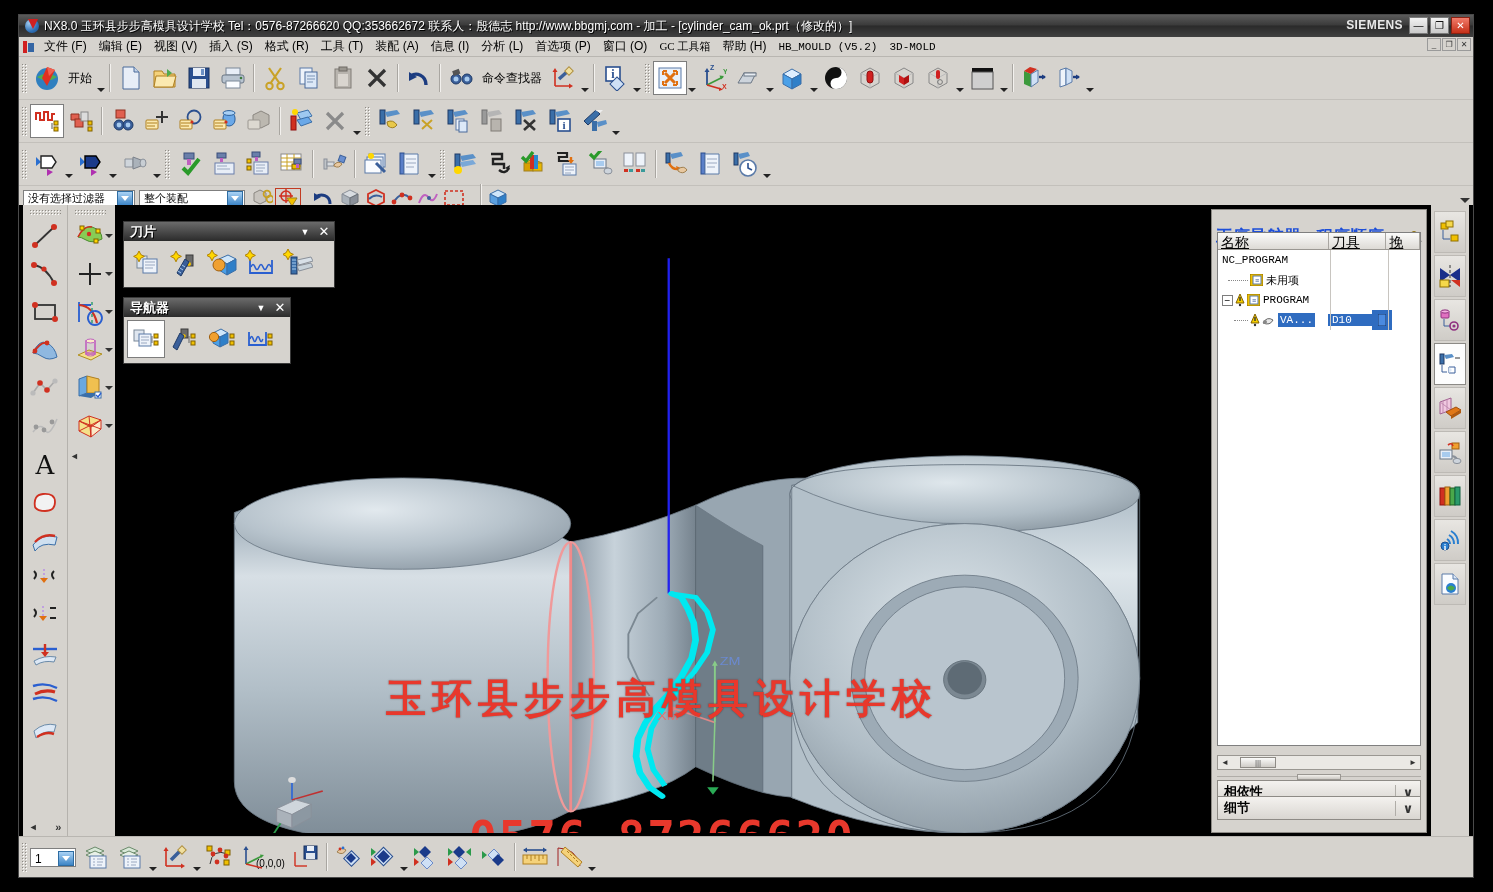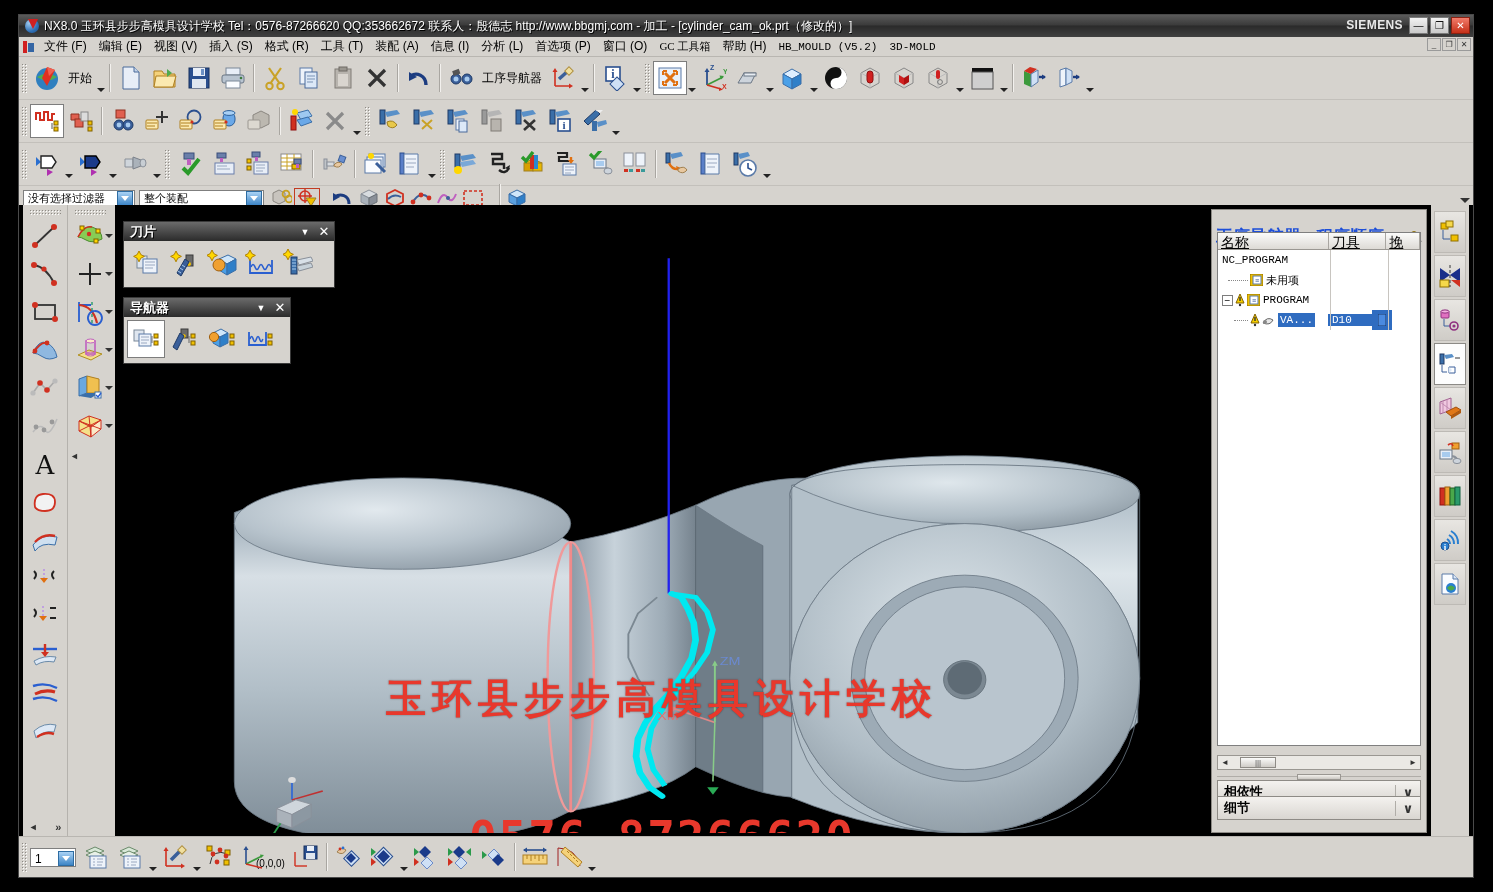--- a/index.html
+++ b/index.html
@@ -232,21 +232,21 @@
     <div class="sep"></div>
     <div class="tb">
       <svg width="26" height="26" viewBox="0 0 26 26">
           <circle cx="8" cy="14" r="5" fill="#3a5f9a" stroke="#1e3a66"></circle>
           <circle cx="19" cy="14" r="5" fill="#3a5f9a" stroke="#1e3a66"></circle>
           <circle cx="8" cy="14" r="2.5" fill="#a8cbee"></circle>
           <circle cx="19" cy="14" r="2.5" fill="#a8cbee"></circle>
           <rect x="5" y="5" width="7" height="5" fill="#555" transform="rotate(-20 8 8)"></rect>
         </svg>
     </div>
-    <div class="tblabel">工序导航器</div>
+    <div class="tblabel">命令查找器</div>
     <div class="tb">
       <svg width="26" height="26" viewBox="0 0 26 26">
           <path d="M5 21 L5 5 M5 21 L21 21" stroke="#d03020" stroke-width="1.6"></path>
           <path d="M5 3 l-2.5 4h5z" fill="#d03020"></path>
           <path d="M23 21 l-4 -2.5v5z" fill="#d03020"></path>
           <path d="M9 14 L18 6" stroke="#3a5f9a" stroke-width="3.5"></path>
           <rect x="16" y="3" width="6" height="6" fill="#f0e0a0" stroke="#b09040" transform="rotate(45 19 6)"></rect>
         </svg>
     </div>
     <div class="arr"></div>
@@ -652,21 +652,21 @@
         </svg>
     </div>
     <div class="arr"></div>
   </div>
 
   <div class="selbar">
     <div class="combo" style="width:112px">
       <div class="ct">没有选择过滤器</div>
       <div class="cb"></div>
     </div>
-    <div class="combo" style="width:125px">
+    <div class="combo" style="width:106px">
       <div class="ct">整个装配</div>
       <div class="cb"></div>
     </div>
     <div class="tb">
       <svg width="22" height="20" viewBox="0 0 22 20">
           <path d="M3 5 L9 2 L15 5 L15 13 L9 16 L3 13Z" fill="#c8c4be" stroke="#8a8680"></path>
           <circle cx="16" cy="6" r="3.4" fill="none" stroke="#c8a020" stroke-width="1.8"></circle>
           <circle cx="19" cy="11" r="3.4" fill="none" stroke="#c8a020" stroke-width="1.8"></circle>
         </svg>
     </div>

